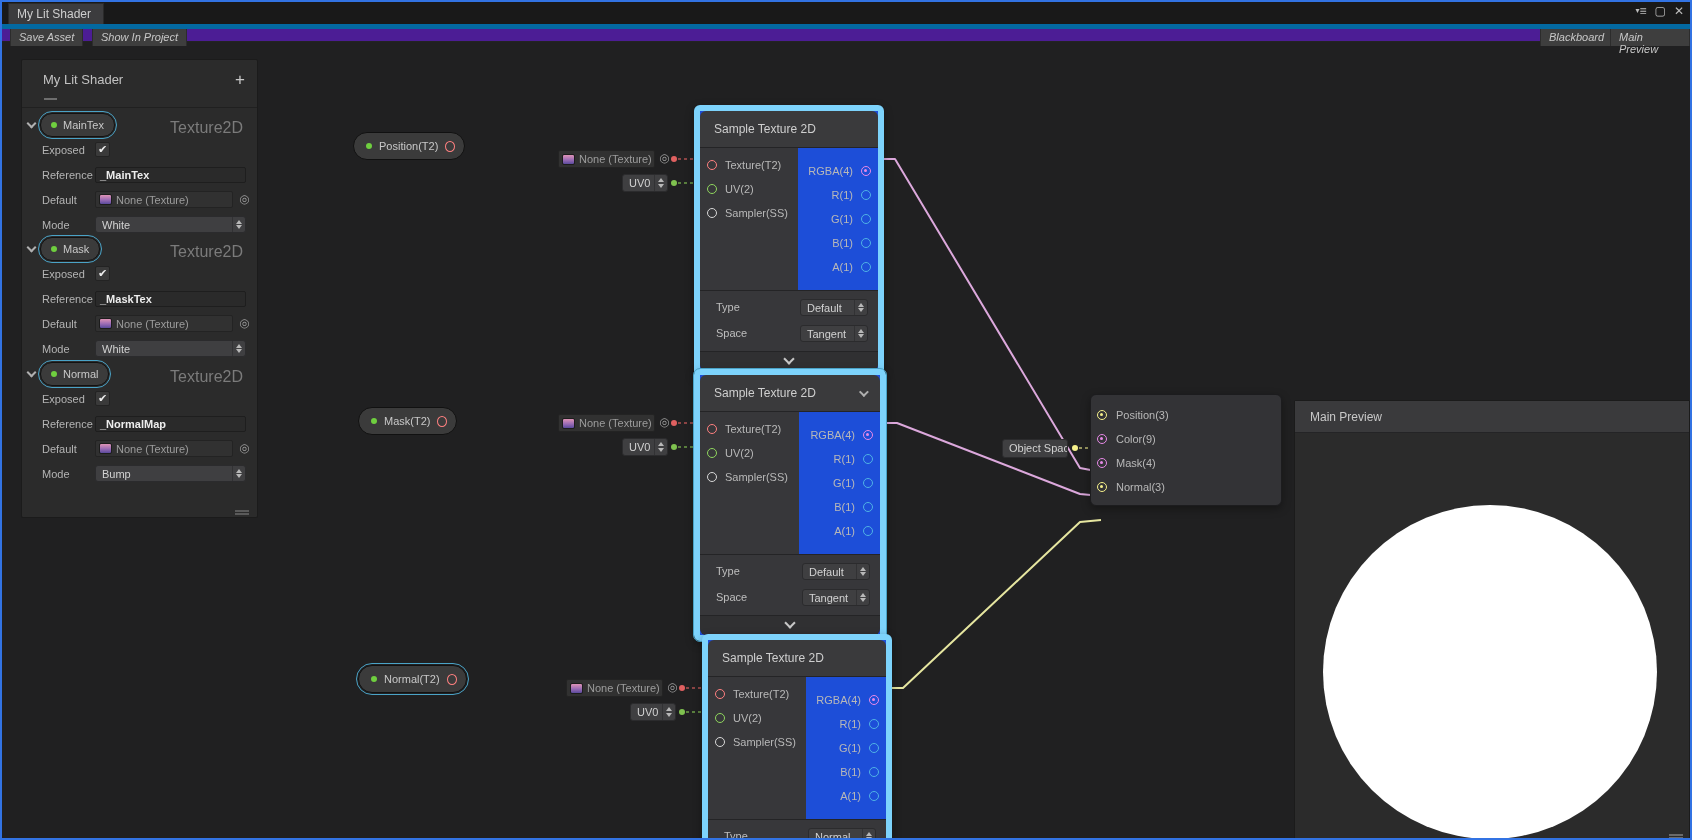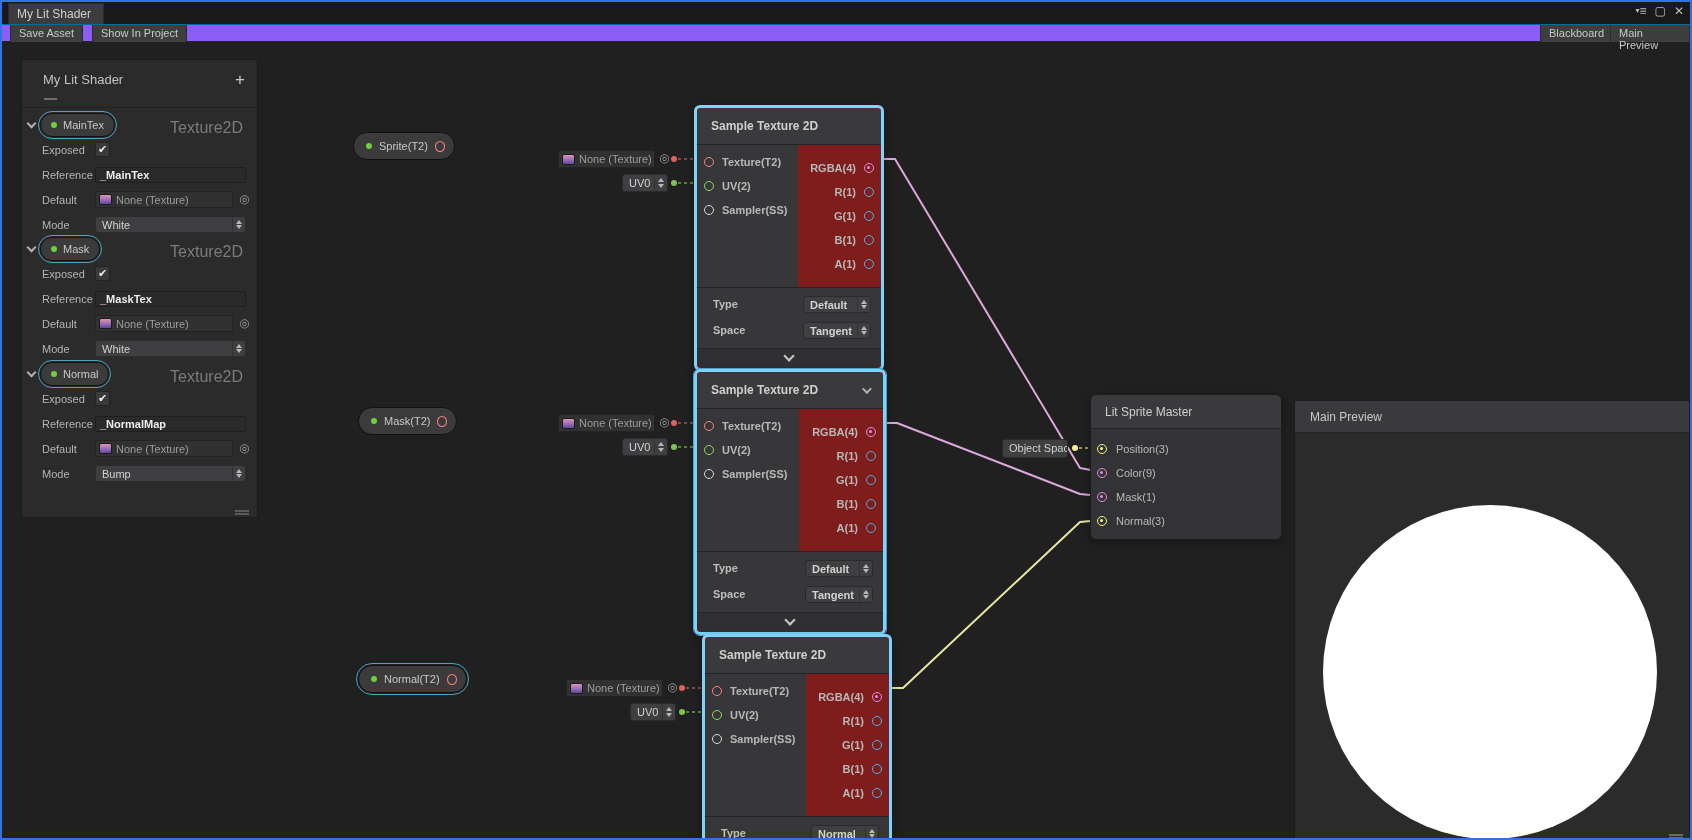--- a/index.html
+++ b/index.html
@@ -7,22 +7,22 @@
               font-family:"Liberation Sans", sans-serif; }
   #app { position:relative; width:1692px; height:840px; border:2px solid #3273E3;
          background:#202021; overflow:hidden; }
 
   
   .titlebar { position:absolute; left:0; top:0; width:100%; height:22px; background:#191919; z-index:10; }
   .tab { position:absolute; left:6px; top:1px; height:21px; background:#3C3C3E; color:#CFCFCF;
          font-size:12px; padding:3px 12px 0 8px; border:1px solid #2A2A2A; border-bottom:none; }
   .winctrl { position:absolute; right:6px; top:2px; color:#BDBDBD; font-size:12px; display:flex; gap:8px; align-items:center; }
   .winctrl span { cursor:default; }
-  .toolbar { position:absolute; left:0; top:22px; width:100%; height:18px; background:#8b5cf6;
-             border-top:1px solid #0369a1; border-bottom:1px solid #232323; z-index:10; }
+  .toolbar { position:absolute; left:0; top:22px; width:100%; height:18px; background:#4c1d95;
+             border-top:5px solid #0369a1; border-bottom:1px solid #232323; z-index:10;font-style:italic; }
   .tbtn { position:absolute; top:0; height:17px; background:#3E3E3E; color:#C8C8C8; font-size:11px;
           padding:2px 8px 0 8px; border-right:1px solid #2C2C2C; border-left:1px solid #2C2C2C; }
 
   
   .dd { position:absolute; background:#3F3F41; border:1px solid #2B2B2D; border-radius:3px;
         color:#D2D2D2; font-size:11px; line-height:15px; padding:1px 16px 0 6px; overflow:hidden; white-space:nowrap; }
   .dd .arr { position:absolute; right:0; top:0; bottom:0; width:13px; border-left:1px solid #323234; }
   .dd .arr i, .dd .arr b { position:absolute; left:3px; width:0; height:0; border-left:3.5px solid transparent; border-right:3.5px solid transparent; }
   .dd .arr i { top:3px; border-bottom:4px solid #B8B8B8; }
   .dd .arr b { bottom:3px; border-top:4px solid #B8B8B8; }
@@ -52,22 +52,22 @@
   .bb-chev { position:absolute; left:6px; width:7px; height:7px; border-right:2px solid #B0B0B0;
              border-bottom:2px solid #B0B0B0; transform:rotate(45deg); }
   .ptype { position:absolute; right:14px; color:#7B7B7B; font-size:16px; }
   .rowlab { position:absolute; left:20px; color:#B4B4B4; font-size:11px; }
   .ref-input { position:absolute; left:73px; width:151px; height:16px; background:#2A2A2A; border:1px solid #1E1E1E;
                border-radius:2px; color:#EDEDED; font-weight:bold; font-size:11px; padding:1px 4px 0; }
   .bb-grip { position:absolute; right:8px; bottom:5px; width:14px; height:2px; background:#5A5A5A;
              box-shadow:0 3px 0 #5A5A5A; }
 
   
-  .node { position:absolute; background:#7f1d1d; border:3px solid #7dd3fc; border-radius:6px; z-index:2;
-          box-shadow:0 3px 8px rgba(0,0,0,.35);font-weight:bold; }
+  .node { position:absolute; background:#1d4ed8; border:6px solid #7dd3fc; border-radius:6px; z-index:2;
+          box-shadow:0 3px 8px rgba(0,0,0,.35); }
   .node.sel { outline:1px solid #4AA3C7; outline-offset:0px; }
   .node-header { height:37px; background:#3A3A3C; border-bottom:1px solid #242426; border-radius:6px 6px 0 0;
                  color:#CFCFCF; font-size:12px; display:flex; align-items:center; padding:0 14px; }
   .node-header .hdr-chev { margin-left:auto; width:7px; height:7px; border-right:2px solid #AFAFAF;
                  border-bottom:2px solid #AFAFAF; transform:rotate(45deg) translateY(-2px); }
   .node-body { position:relative; display:flex; }
   .col-in { width:55%; background:#37373A; padding:5px 0; }
   .col-out { width:45%; padding:11px 0; }
   .prow { height:24px; display:flex; align-items:center; gap:8px; padding:0 7px; color:#B8B8B8; font-size:11px; }
   .prow.out { justify-content:flex-end; }
@@ -242,21 +242,21 @@
             <i></i>
             <b></b>
           </span>
       </div>
     </div>
     <div class="bb-grip"></div>
   </div>
 
   <div class="cpill" style="left:351px;top:130px;">
     <span class="gdot"></span>
-    <span>Sprite(T2)</span>
+    <span>Position(T2)</span>
     <span class="ring c-red"></span>
   </div>
   <div class="cpill" style="left:356px;top:405px;">
     <span class="gdot"></span>
     <span>Mask(T2)</span>
     <span class="ring c-red"></span>
   </div>
   <div class="cpill sel" style="left:356px;top:663px;">
     <span class="gdot"></span>
     <span>Normal(T2)</span>
@@ -486,35 +486,32 @@
           </div>
         </div>
     </div>
   </div>
 
   <div class="dd oswidget">
     <span>Object Space</span>
   </div>
 
   <div class="master">
-    <div class="node-header">
-        <span>Lit Sprite Master</span>
-      </div>
     <div class="mbody">
       <div class="prow">
           <span class="ring c-yellow conn"></span>
           <span>Position(3)</span>
         </div>
       <div class="prow">
           <span class="ring c-pink conn"></span>
           <span>Color(9)</span>
         </div>
       <div class="prow">
           <span class="ring c-pink conn"></span>
-          <span>Mask(1)</span>
+          <span>Mask(4)</span>
         </div>
       <div class="prow">
           <span class="ring c-yellow conn"></span>
           <span>Normal(3)</span>
         </div>
     </div>
   </div>
 
   <div class="preview">
     <div class="pv-header">

